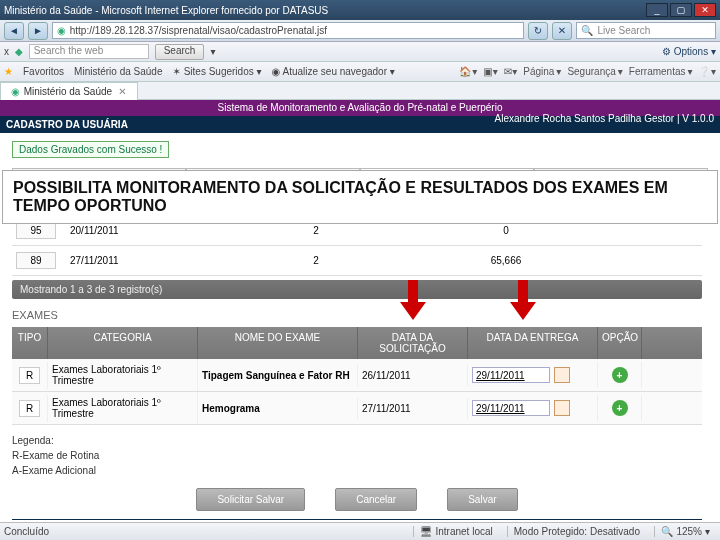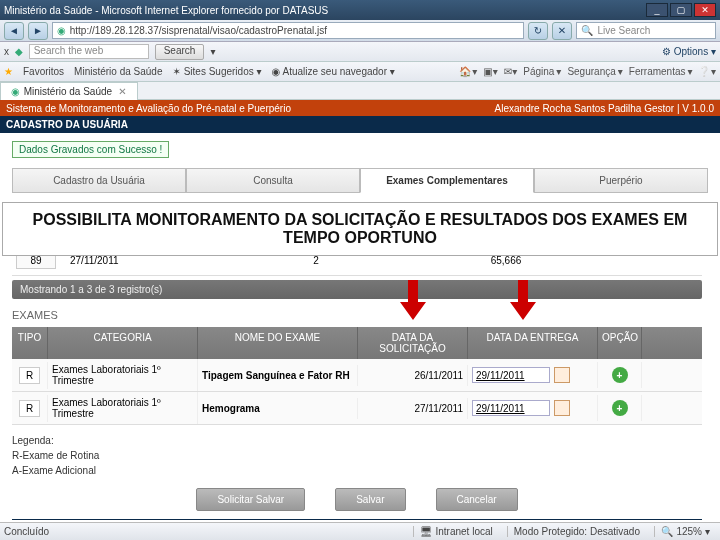--- a/index.html
+++ b/index.html
@@ -24,32 +24,32 @@
 .toolbar3 { height:20px; background:linear-gradient(#f4f6fa,#e4e8ef); border-bottom:1px solid #bcc; display:flex; align-items:center; padding:0 4px; gap:10px; font-size:10px; color:#444; }
 .toolbar3 .spacer { flex:1; }
 .toolbar3 .icongrp { display:flex; gap:6px; align-items:center; color:#555; }
 .toolbar3 .icongrp span { display:inline-flex; align-items:center; gap:2px; }
 
 .tabrow { height:18px; background:#eef1f5; border-bottom:1px solid #bcc; display:flex; align-items:center; }
 .ietab { height:18px; padding:0 10px; background:#fff; border:1px solid #bcc; border-bottom:none; font-size:10px; display:flex; align-items:center; color:#333; }
 .ietab .x { margin-left:6px; color:#888; }
 
 
-.greenbar { background:#c2410c; color:#fff; font-size:10px; display:flex; align-items:center; padding:2px 6px; height:16px; }
+.greenbar { background:#701a75; color:#fff; font-size:10px; display:flex; align-items:center; padding:2px 6px; height:16px;flex-direction:column; }
 .greenbar .right { margin-left:auto; }
 .bluebar { background:#0a2a4a; color:#fff; font-size:10px; padding:3px 6px; font-weight:bold; }
 
 .content { padding:4px 12px; }
 .successbox { border:1px solid #6a6; background:#f4fff4; color:#174; padding:2px 6px; font-size:10px; display:inline-block; margin:4px 0; }
 
 .maintabs { display:flex; margin-top:6px; }
 .mtab { flex:1; border:1px solid #bbb; background:linear-gradient(#f5f5f5,#e5e5e5); text-align:center; padding:6px 4px; font-size:10px; color:#555; }
 .mtab.active { background:#fff; border-bottom:1px solid #fff; color:#333; font-weight:bold; }
 
-.overlay-banner { position:absolute; left:2px; right:2px; top:170px; background:#fff; border:1px solid #aaa; padding:8px 10px; text-align:center; font-size:16px; font-weight:bold; color:#111; z-index:50;margin-top:32px; }
+.overlay-banner { position:absolute; left:2px; right:2px; top:170px; background:#fff; border:1px solid #aaa; padding:8px 10px; text-align:left; font-size:16px; font-weight:bold; color:#111; z-index:50; }
 
 .datarow { display:flex; border-bottom:1px solid #ddd; padding:6px 4px; font-size:10px; align-items:center; }
 .datarow .c1 { width:40px; border:1px solid #ccc; text-align:center; padding:2px; background:#fafafa; }
 .datarow .c2 { width:130px; padding-left:14px; }
 .datarow .c3 { width:260px; text-align:center; }
 .datarow .c4 { width:120px; text-align:center; }
 
 .pager { background:linear-gradient(#777,#666); color:#eee; font-size:10px; padding:4px 8px; border-radius:2px; margin-top:4px; }
 
 .sectitle { font-weight:normal; color:#666; font-size:11px; margin:10px 0 6px; }
@@ -62,21 +62,21 @@
 .eh-sol { width:110px; }
 .eh-ent { width:130px; }
 .eh-op { width:44px; }
 
 .examrow { display:flex; border-bottom:1px solid #ddd; background:#fafafa; font-size:10px; align-items:center; }
 .examrow > div { padding:5px 4px; border-right:1px solid #eee; }
 .examrow .tipo { width:36px; text-align:center; }
 .examrow .tipo .box { border:1px solid #ccc; padding:2px 6px; display:inline-block; background:#fff; }
 .examrow .cat { width:150px; }
 .examrow .nome { width:160px;font-weight:bold; }
-.examrow .sol { width:110px; text-align:right; }
+.examrow .sol { width:110px; text-align:left; }
 .examrow .ent { width:130px; display:flex; align-items:center; gap:4px; }
 .examrow .ent input { width:78px; height:16px; border:1px solid #aac; font-size:10px; padding:0 3px;text-decoration:underline; }
 .examrow .ent .cal { width:16px; height:16px; border:1px solid #c96; background:#fed; display:inline-block; }
 .examrow .op { width:44px; text-align:center; }
 .examrow .op .plus { width:16px; height:16px; border-radius:8px; background:#4a4; color:#fff; display:inline-flex; align-items:center; justify-content:center; font-weight:bold; }
 
 .legend { font-size:10px; color:#333; margin:8px 0; line-height:1.5; }
 
 .actions { display:flex; justify-content:center; gap:30px; margin:10px 0 4px; }
 .actbtn { padding:5px 20px; background:linear-gradient(#bbb,#999); border:1px solid #888; color:#fff; font-size:10px; border-radius:2px; }
@@ -238,22 +238,22 @@
   </div>
 
   <div class="legend">
     <div>Legenda:</div>
     <div>R-Exame de Rotina</div>
     <div>A-Exame Adicional</div>
   </div>
 
   <div class="actions">
     <div class="actbtn">Solicitar Salvar</div>
+    <div class="actbtn">Cancelar</div>
     <div class="actbtn">Salvar</div>
-    <div class="actbtn">Cancelar</div>
   </div>
 
   <div class="darkfoot">Secretaria de Atenção à Saúde - SAS</div>
 </div>
 
 <div class="statusbar">
   <span>Concluído</span>
   <span class="spacer"></span>
   <span class="seg">
       <span>🖥</span>

